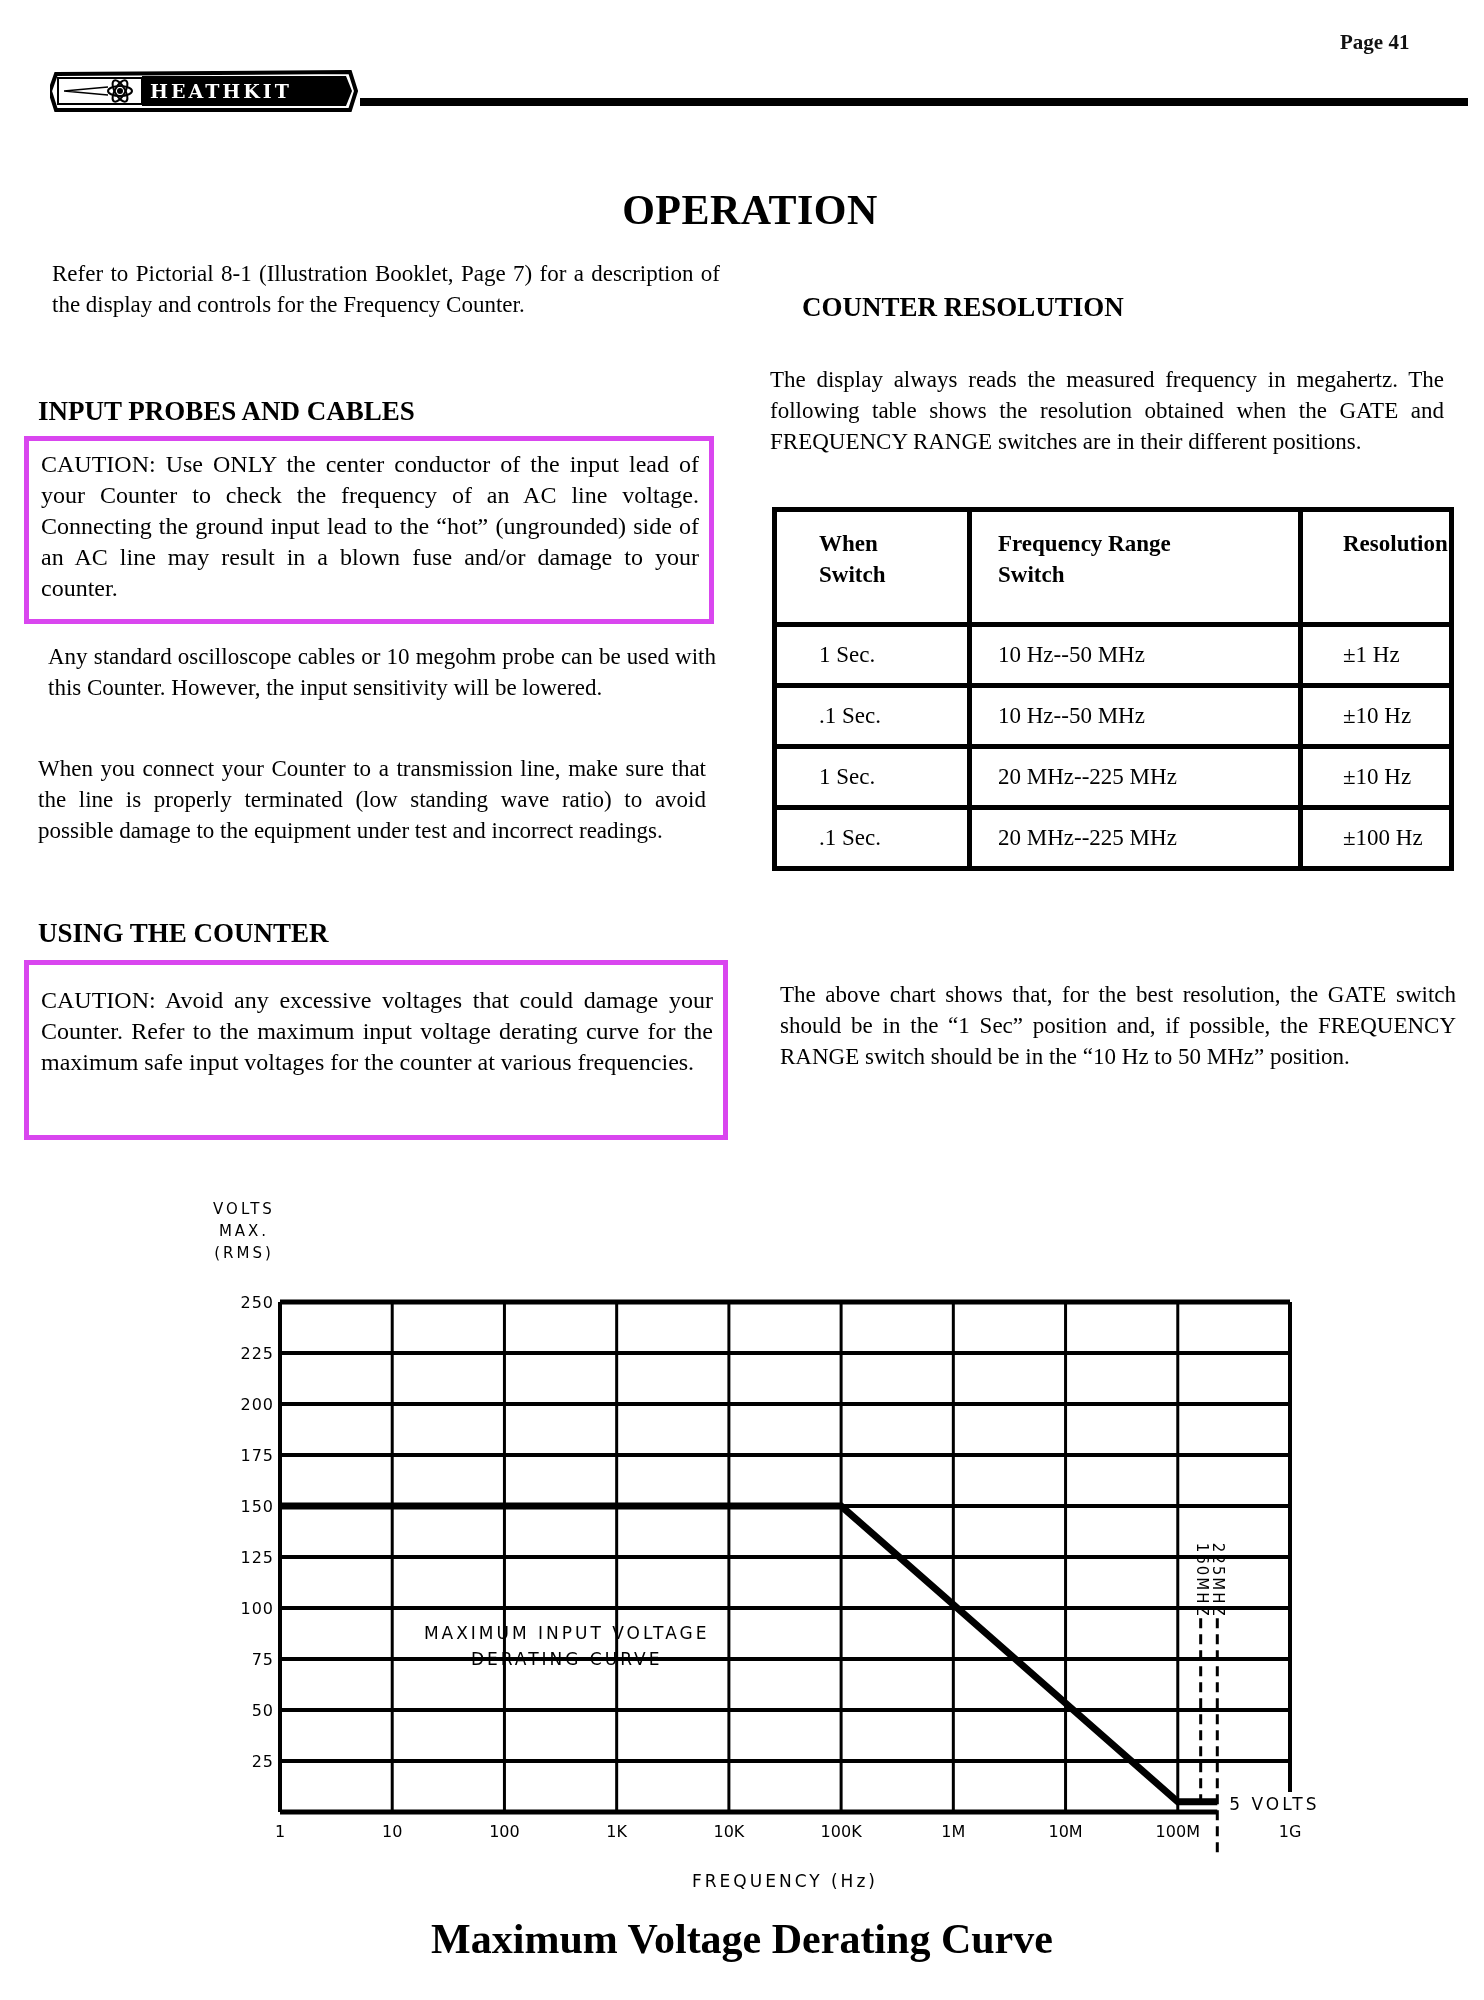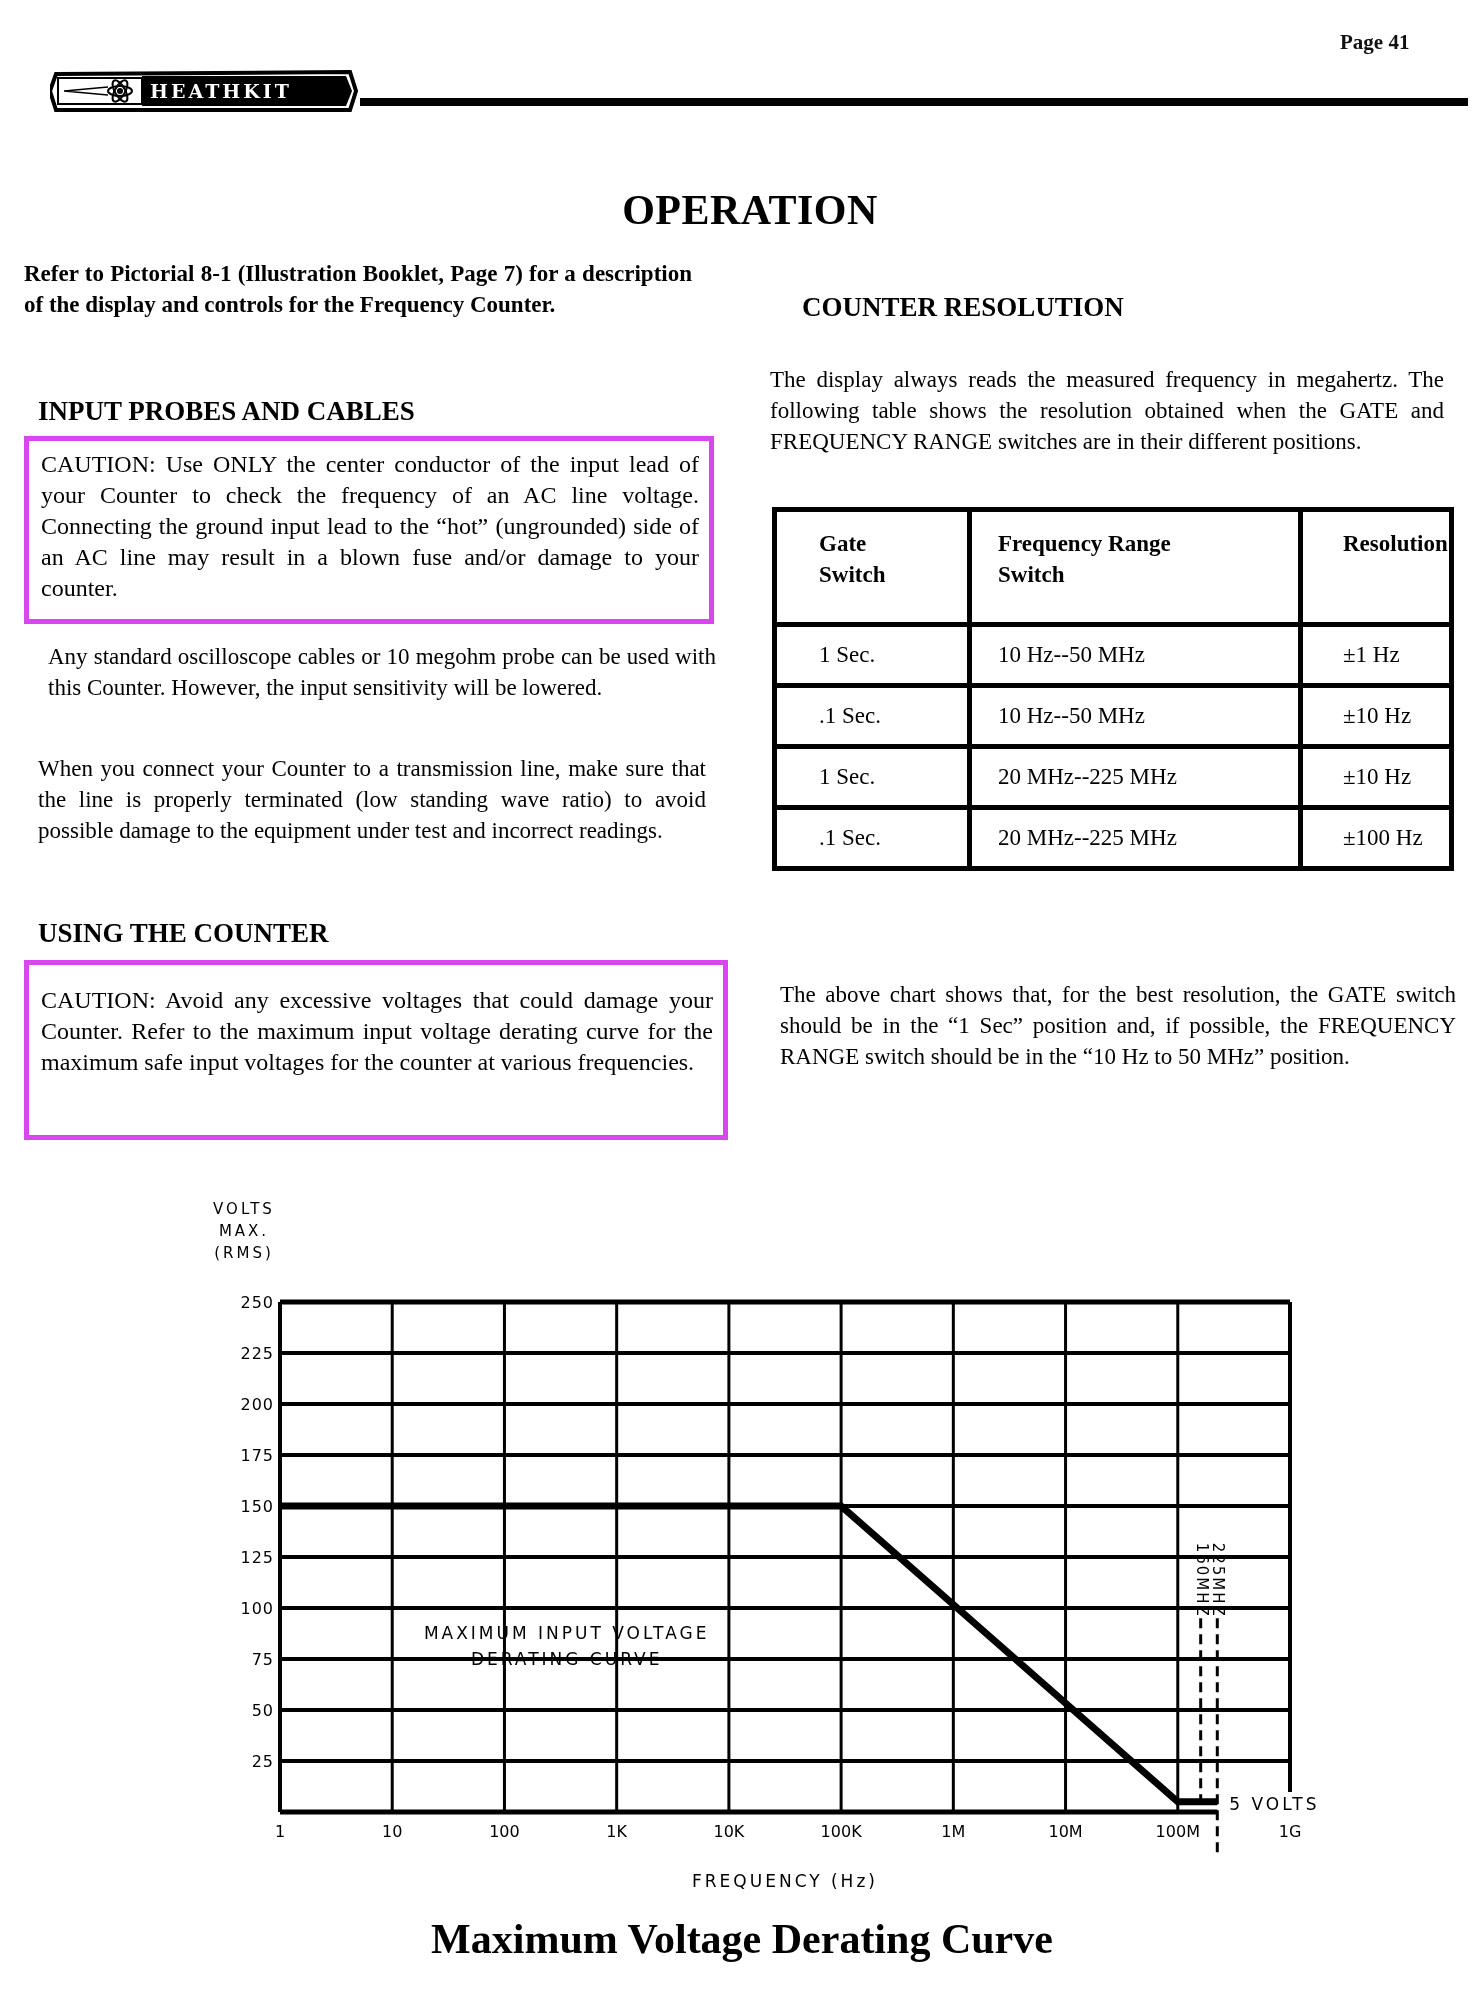--- a/index.html
+++ b/index.html
@@ -38,42 +38,42 @@
       <ellipse cx="70" cy="21" rx="12" ry="5" fill="none" stroke="#000" stroke-width="2" transform="rotate(-60 70 21)"></ellipse>
       <circle cx="70" cy="21" r="3" fill="#000"></circle>
     </g>
     <text x="100" y="28" fill="#fff" font-family="DejaVu Serif, serif" font-size="19" font-weight="bold" letter-spacing="3">HEATHKIT</text>
   </svg>
 </div>
 <div class="abs rule"></div>
 
 <div class="abs title">OPERATION</div>
 
-<div class="abs para" style="left:24px; top:258px; width:668px;font-weight:bold;">Refer to Pictorial 8-1 (Illustration Booklet, Page 7) for a description of the display and controls for the Frequency Counter.</div>
+<div class="abs para" style="left:52px; top:258px; width:668px;">Refer to Pictorial 8-1 (Illustration Booklet, Page 7) for a description of the display and controls for the Frequency Counter.</div>
 
 <div class="abs head" style="left:38px; top:396px;">INPUT PROBES AND CABLES</div>
 
 <div class="abs caution" style="left:24px; top:436px; width:690px; height:188px;">CAUTION: Use ONLY the center conductor of the input lead of your Counter to check the frequency of an AC line voltage. Connecting the ground input lead to the “hot” (ungrounded) side of an AC line may result in a blown fuse and/or damage to your counter.</div>
 
 <div class="abs para" style="left:48px; top:641px; width:668px;">Any standard oscilloscope cables or 10 megohm probe can be used with this Counter. However, the input sensitivity will be lowered.</div>
 
 <div class="abs para" style="left:38px; top:753px; width:668px;">When you connect your Counter to a transmission line, make sure that the line is properly terminated (low standing wave ratio) to avoid possible damage to the equipment under test and incorrect readings.</div>
 
 <div class="abs head" style="left:38px; top:918px;">USING THE COUNTER</div>
 
 <div class="abs caution" style="left:24px; top:960px; width:704px; height:180px; padding-top:20px;">CAUTION: Avoid any excessive voltages that could damage your Counter. Refer to the maximum input voltage derating curve for the maximum safe input voltages for the counter at various frequencies.</div>
 
 <div class="abs head" style="left:770px; top:292px;margin-left:32px;">COUNTER RESOLUTION</div>
 
 <div class="abs para" style="left:770px; top:364px; width:674px;">The display always reads the measured frequency in megahertz. The following table shows the resolution obtained when the GATE and FREQUENCY RANGE switches are in their different positions.</div>
 
 <table class="res">
   <thead>
     <tr>
-      <th class="c1"><span>Gate</span><br><span>Switch</span></th>
+      <th class="c1"><span>When</span><br><span>Switch</span></th>
       <th class="c2"><span>Frequency Range</span><br><span>Switch</span></th>
       <th class="c3"><span>Resolution</span></th>
     </tr>
   </thead>
   <tbody>
     <tr>
       <td class="c1">1 Sec.</td>
       <td class="c2">10 Hz--50 MHz</td>
       <td class="c3">±1 Hz</td>
     </tr>

